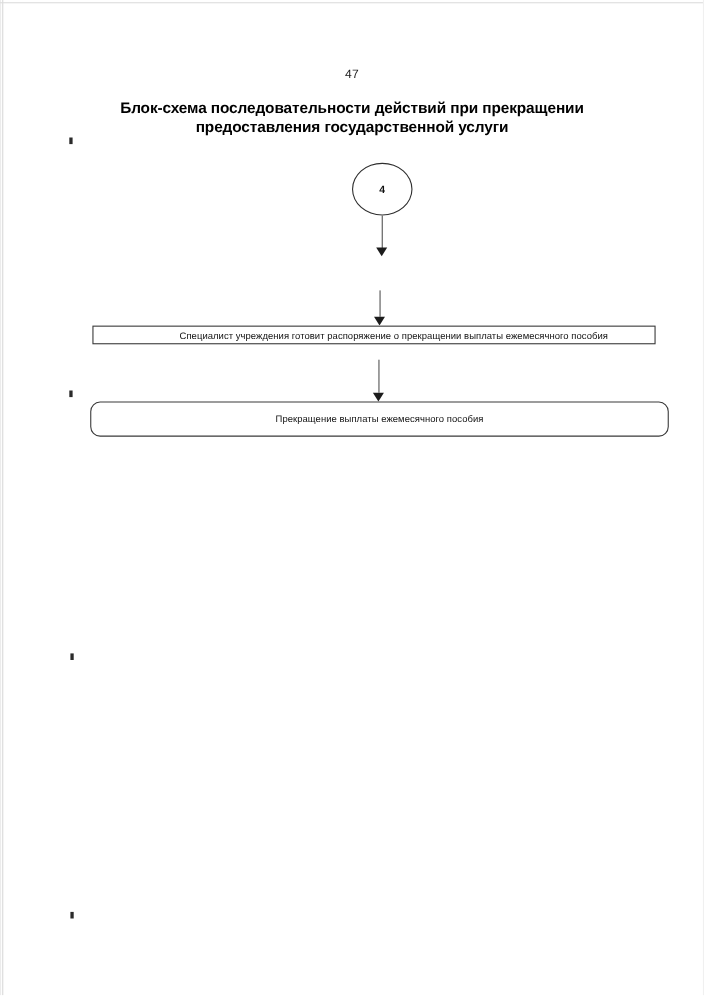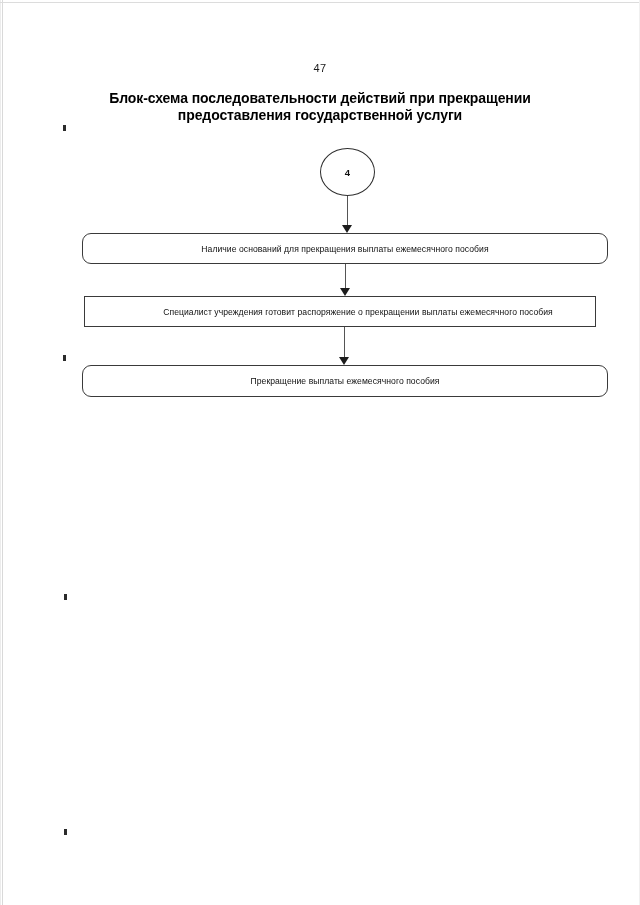--- a/index.html
+++ b/index.html
@@ -129,21 +129,21 @@
     text-align: center;
     line-height: 12px;
     padding: 0 10px;
     letter-spacing: 0.05px;
   }
   .node-box.rounded {
     border-radius: 9px;
   }
 
   #box-1 { left: 82px; top: 233px;  width: 526px; height: 31px; }
-  #box-2 { left: 84px; top: 296px;  width: 512px; height: 31px; padding-left: 36px; }
+  #box-2 { left: 84px; top: 296px;  width: 512px; height: 17px; padding-left: 36px; }
   #box-3 { left: 82px; top: 365px;  width: 526px; height: 32px; }
 
   
   .conn-line {
     position: absolute;
     width: 1px;
     background: #555555;
   }
   .conn-arrow {
     position: absolute;
@@ -187,23 +187,20 @@
 
   <div class="flow">
 
     <div class="node-circle">
       <span class="circle-label">4</span>
     </div>
 
     <div class="conn-line" id="conn1-line"></div>
     <div class="conn-arrow" id="conn1-arrow"></div>
 
-    <div class="node-box rounded" id="box-1">
-      <span class="box-label">Наличие оснований для прекращения выплаты ежемесячного пособия</span>
-    </div>
 
     <div class="conn-line" id="conn2-line"></div>
     <div class="conn-arrow" id="conn2-arrow"></div>
 
     <div class="node-box" id="box-2">
       <span class="box-label">Специалист учреждения готовит распоряжение о прекращении выплаты ежемесячного пособия</span>
     </div>
 
     <div class="conn-line" id="conn3-line"></div>
     <div class="conn-arrow" id="conn3-arrow"></div>

